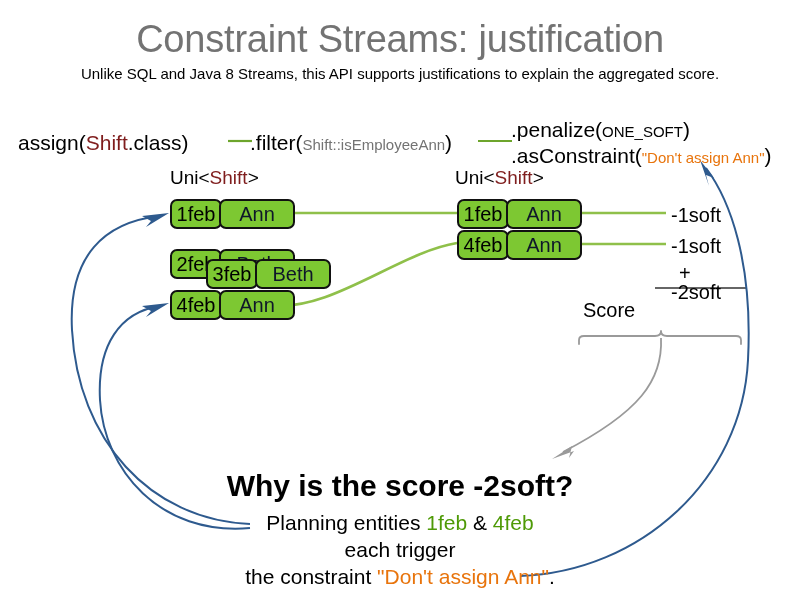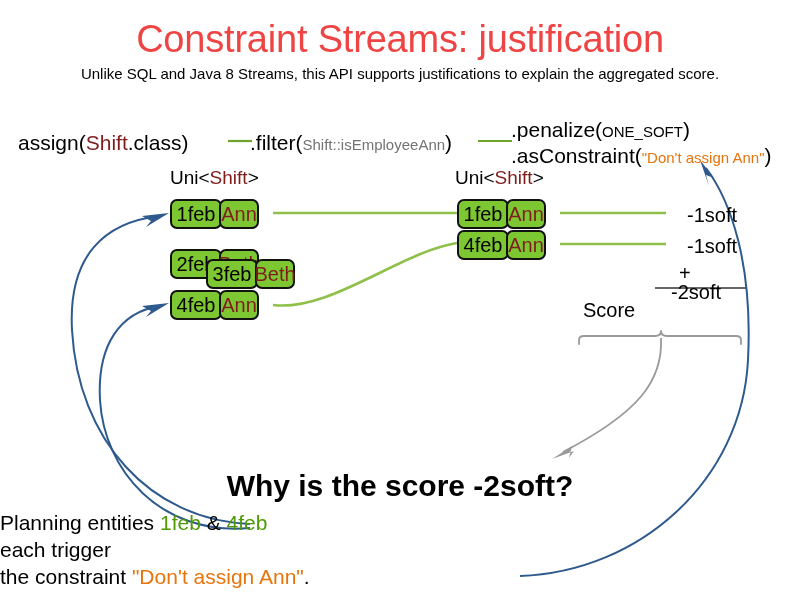--- a/index.html
+++ b/index.html
@@ -25,21 +25,21 @@
     pointer-events: none;
   }
   .abs { position: absolute; }
 
   
   #title {
     left: 0; top: 16px; width: 800px;
     text-align: center;
     font-size: 38px;
     line-height: 46px;
-    color: #ef4444;
+    color: #737373;
     letter-spacing: -0.2px;
   }
   #subtitle {
     left: 0; top: 64px; width: 800px;
     text-align: center;
     font-size: 15px;
     line-height: 20px;
     color: #000;
   }
 
@@ -108,33 +108,32 @@
     display: flex;
     align-items: center;
     justify-content: center;
     white-space: nowrap;
   }
   .cell-date {
     width: 52px;
     color: #000000;
   }
   .cell-name {
-    width: 40px;
+    width: 76px;
     margin-left: -3px;
-    color: #7f1d1d;
+    color: #0f172a;
   }
 
   
   .soft-val {
     position: absolute;
     font-size: 20px;
     line-height: 26px;
     white-space: nowrap;
     color: #000;
-    margin-left: 16px;
   }
   #soft-1 { left: 671px; top: 202px; }
   #soft-2 { left: 671px; top: 233px; }
   #plus-sign {
     left: 679px; top: 261px;
     font-size: 20px;
     line-height: 24px;
   }
   #score-label {
     left: 583px; top: 298px;
@@ -151,20 +150,21 @@
   #why-heading {
     left: 0; top: 468px; width: 800px;
     text-align: center;
     font-size: 30px;
     line-height: 36px;
     font-weight: bold;
     color: #000;
   }
   .explain-line {
     left: 0; width: 800px;
+    text-align: center;
     font-size: 21px;
     line-height: 27px;
     color: #000;
     white-space: nowrap;
   }
   #explain-1 { top: 509px; }
   #explain-2 { top: 536px; }
   #explain-3 { top: 563px; }
   .ent-green { color: #4E9A06; }
   .ctext-orange { color: #E8740C; }

